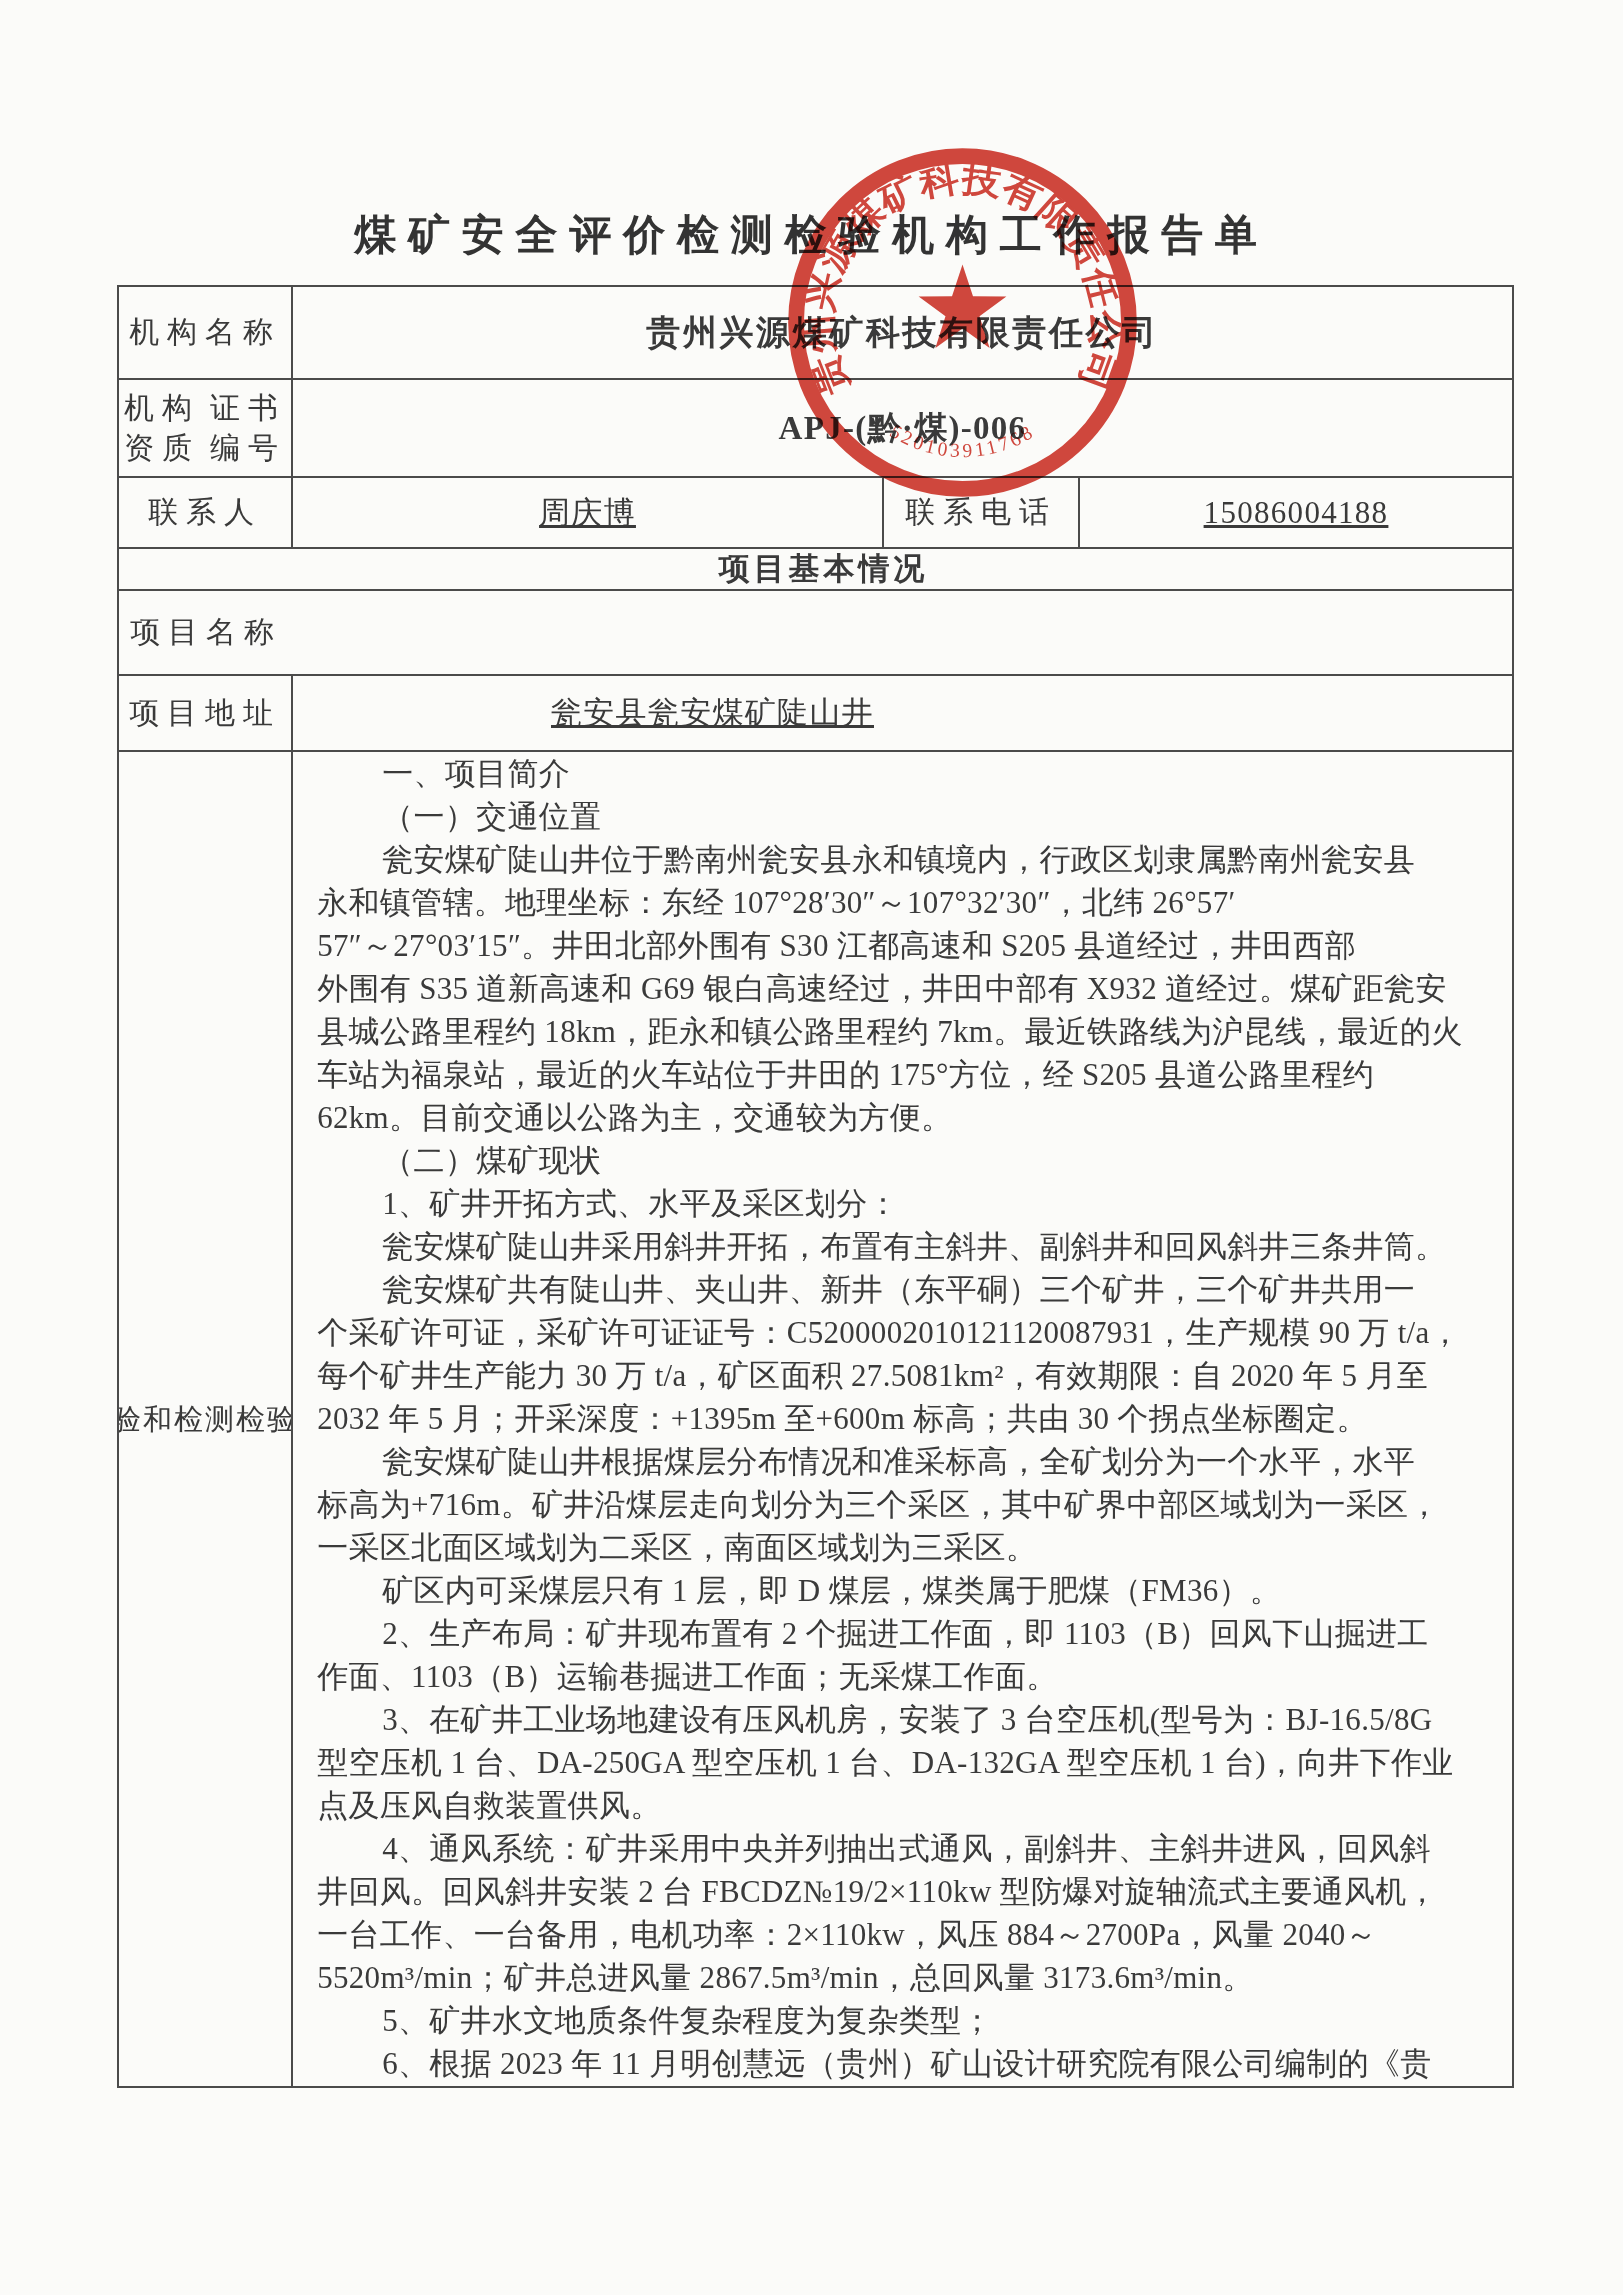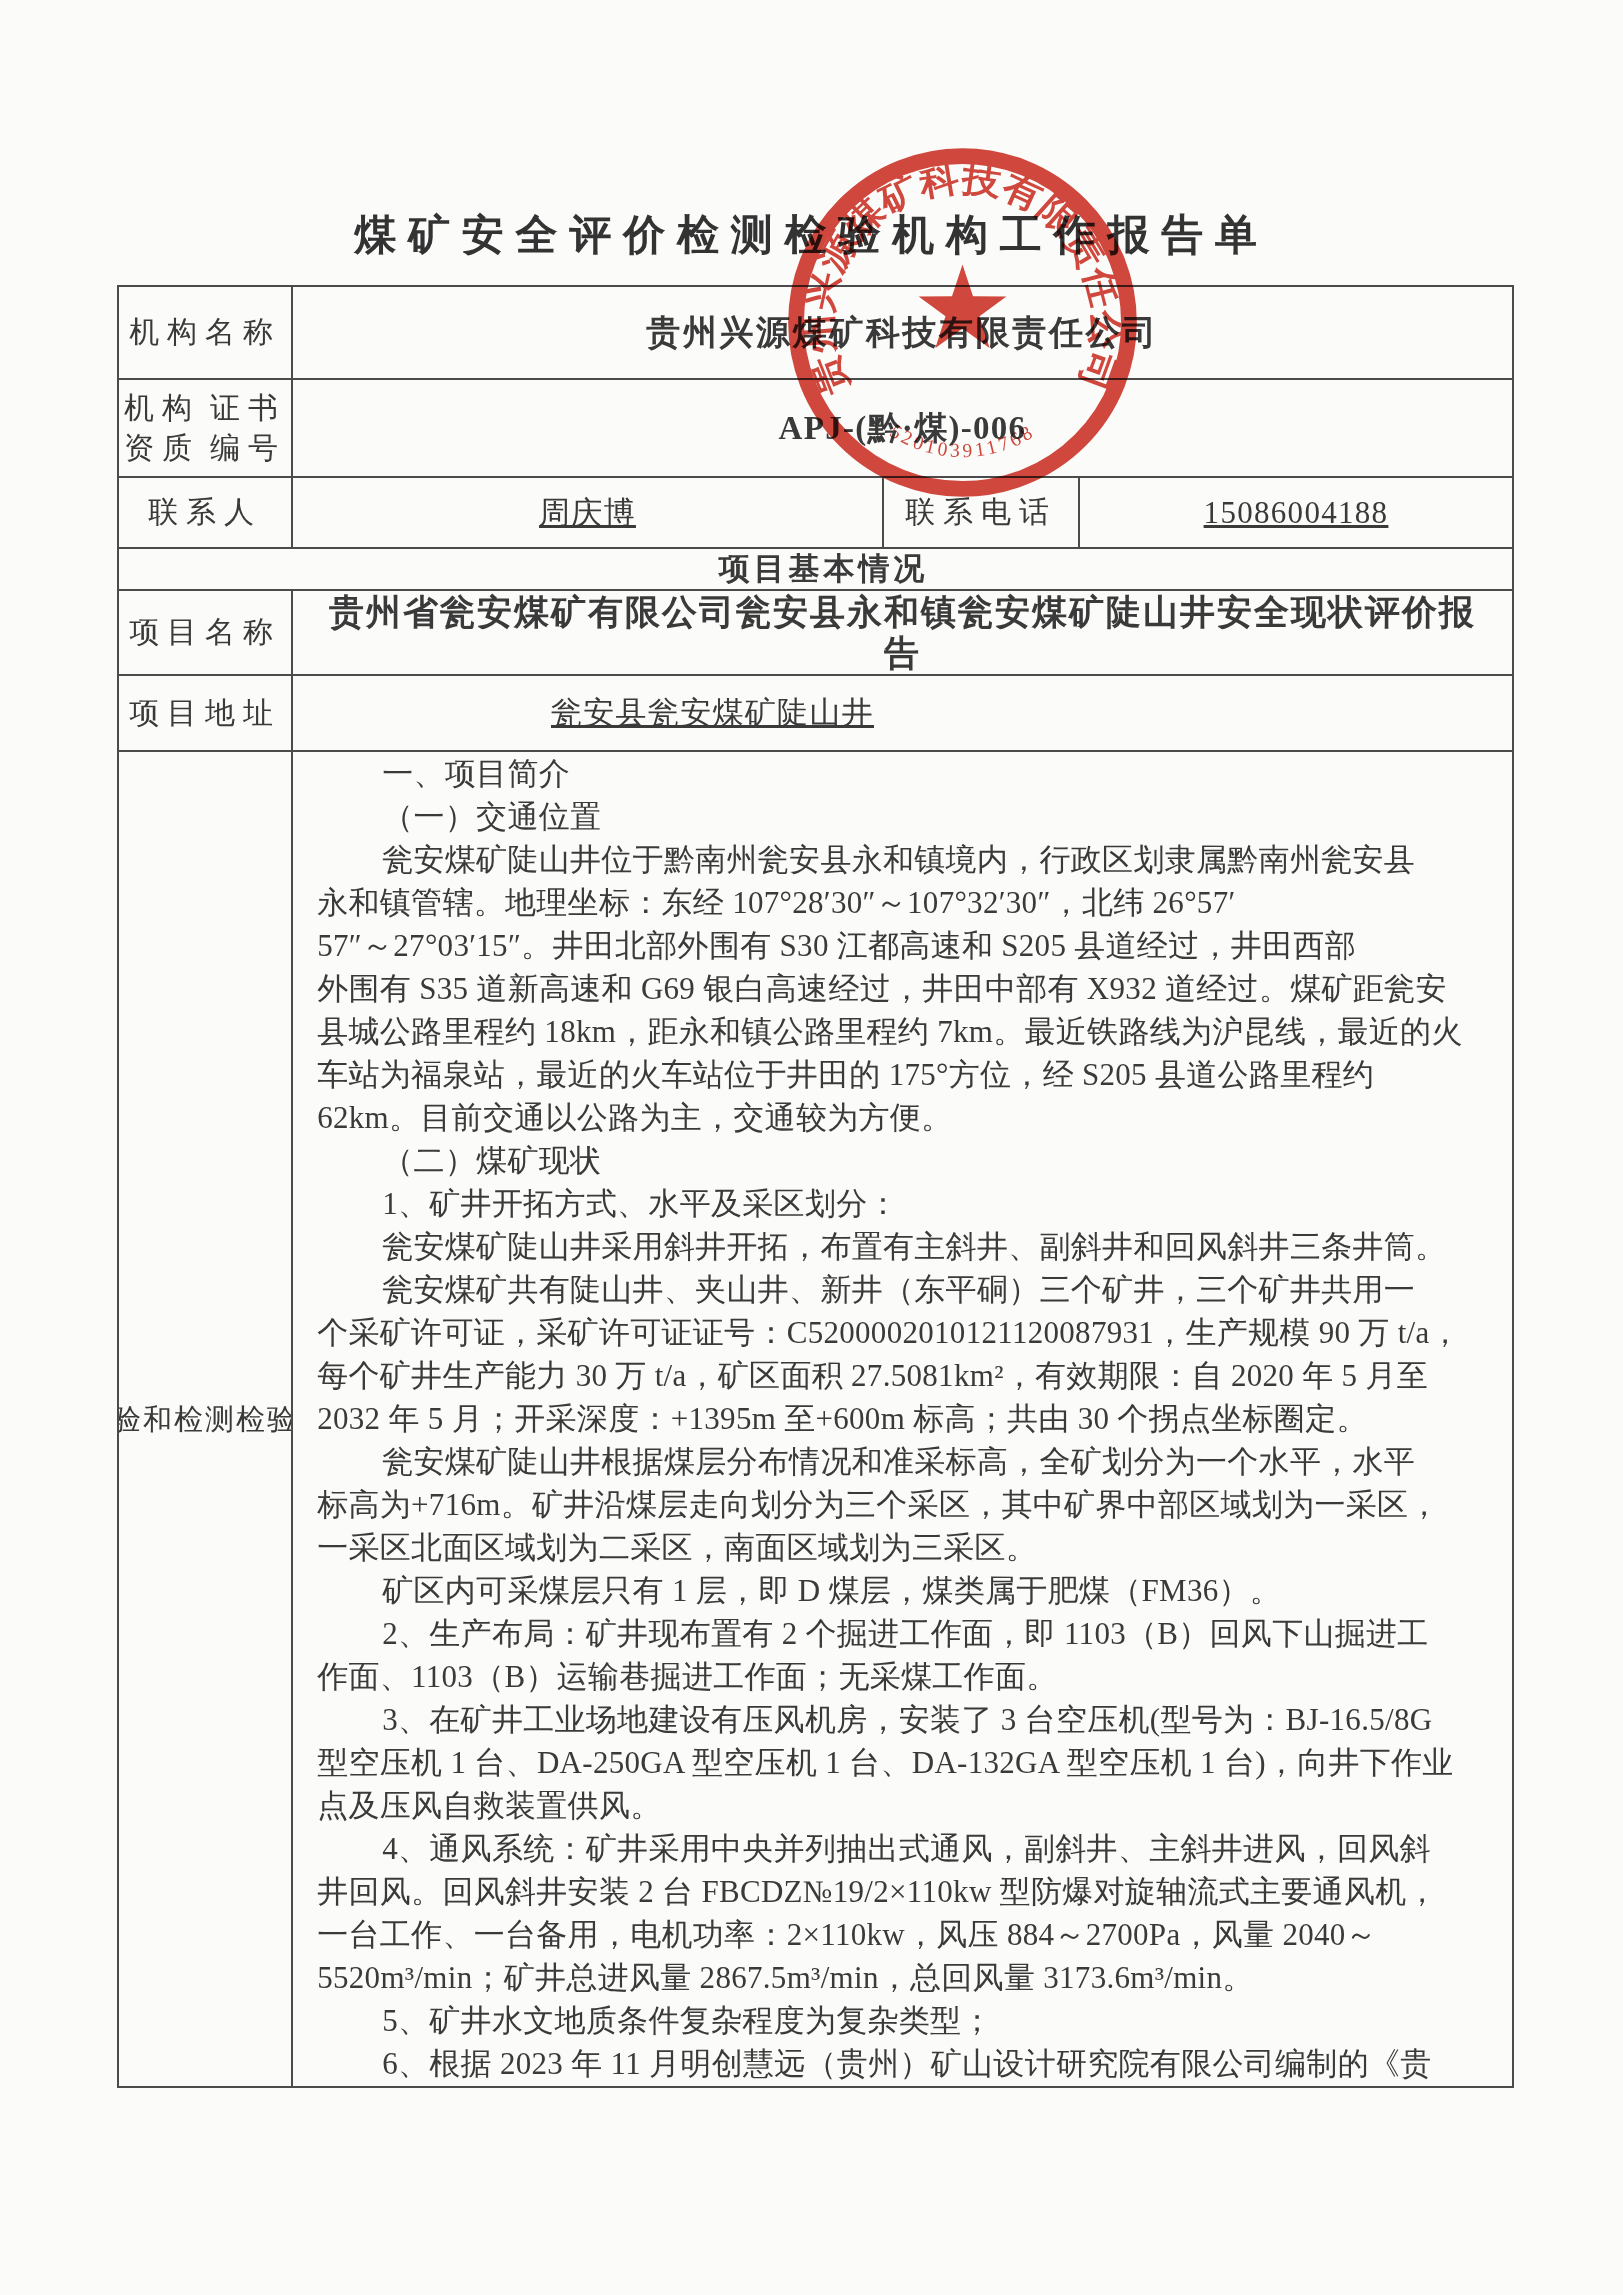--- a/index.html
+++ b/index.html
@@ -77,23 +77,20 @@
     </div>
 
     <div class="row h-r4">
       <div class="cell grow">
         <div class="section-header">项目基本情况</div>
       </div>
     </div>
 
     <div class="row h-r5">
       <div class="cell w-col1 label">项目名称</div>
-      <div class="cell grow">
-        <div class="project-name">贵州省瓮安煤矿有限公司瓮安县永和镇瓮安煤矿陡山井安全现状评价报告</div>
-      </div>
     </div>
 
     <div class="row h-r6">
       <div class="cell w-col1 label">项目地址</div>
       <div class="cell grow">
         <div class="plain-value shift-left">瓮安县瓮安煤矿陡山井</div>
       </div>
     </div>
 
     <div class="row">

